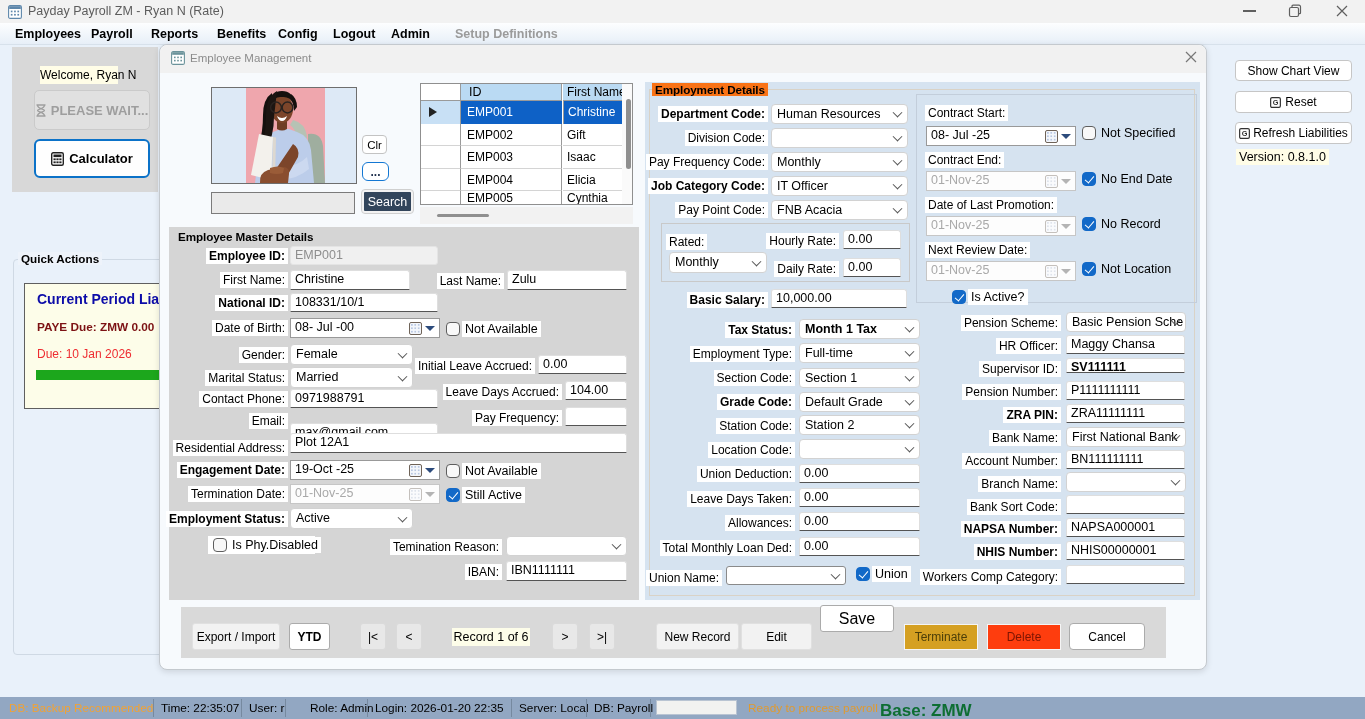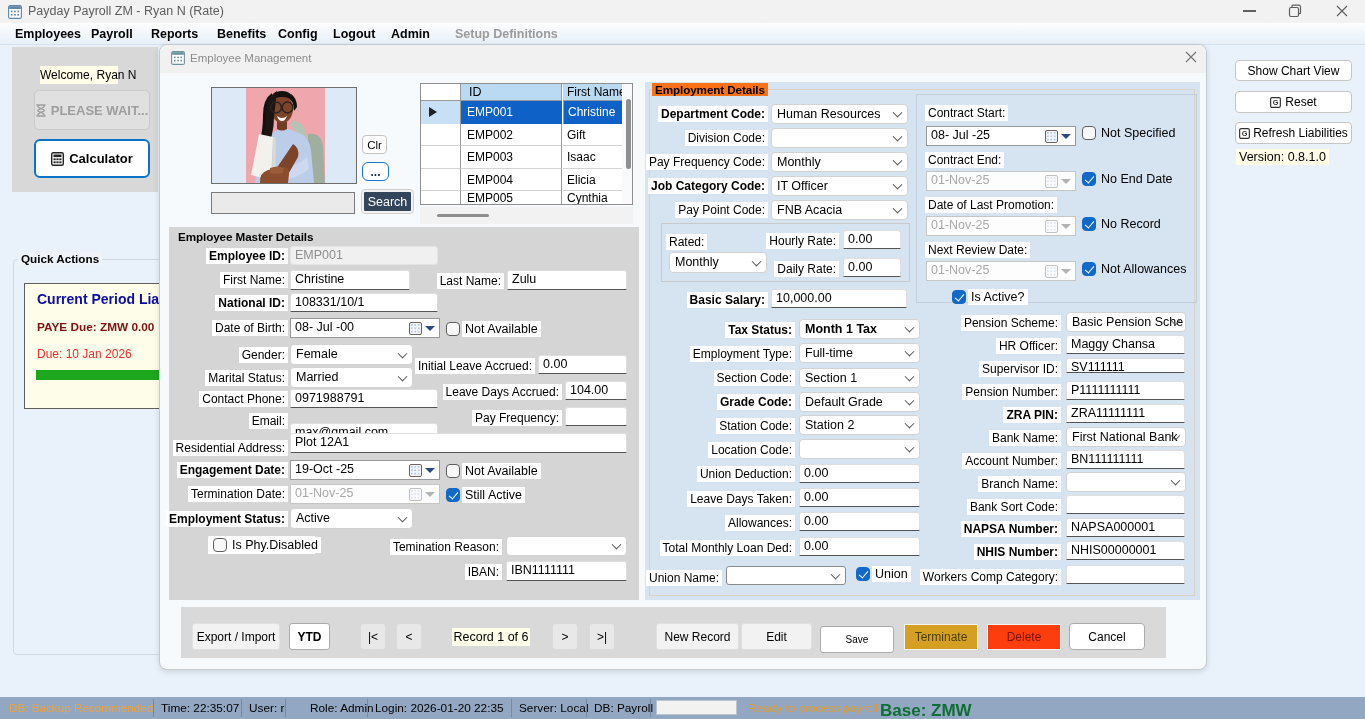--- a/index.html
+++ b/index.html
@@ -263,21 +263,21 @@
 <div class="dtp dis" style="left:926px;top:171px;width:150px;height:20px;">01-Nov-25<i class="cal"></i><i class="arr"></i></div>
 <div class="chk on" style="left:1082px;top:172px;"></div>
 <div class="chklbl" style="left:1098px;top:171px;background:#d6e3f0;">No End Date</div>
 <div class="lbl" style="left:925px;top:197px;">Date of Last Promotion:</div>
 <div class="dtp dis" style="left:926px;top:216px;width:150px;height:20px;">01-Nov-25<i class="cal"></i><i class="arr"></i></div>
 <div class="chk on" style="left:1082px;top:217px;"></div>
 <div class="chklbl" style="left:1098px;top:216px;background:#d6e3f0;">No Record</div>
 <div class="lbl" style="left:925px;top:242px;">Next Review Date:</div>
 <div class="dtp dis" style="left:926px;top:261px;width:150px;height:20px;">01-Nov-25<i class="cal"></i><i class="arr"></i></div>
 <div class="chk on" style="left:1082px;top:262px;"></div>
-<div class="chklbl" style="left:1098px;top:261px;background:#d6e3f0;">Not Allowances</div>
+<div class="chklbl" style="left:1098px;top:261px;background:#d6e3f0;">Not Location</div>
 <div class="chk on" style="left:952px;top:290px;"></div>
 <div class="chklbl" style="left:968px;top:289px;">Is Active?</div>
 
 <div class="lbl b" style="top:322px;right:calc(1365px - 795px);">Tax Status:</div>
 <div class="cmb" style="left:799px;top:319px;width:121px;height:20px;font-weight:bold;">Month 1 Tax<i class="chev"></i></div>
 <div class="lbl" style="top:346px;right:calc(1365px - 795px);">Employment Type:</div>
 <div class="cmb" style="left:799px;top:343px;width:121px;height:20px;">Full-time<i class="chev"></i></div>
 <div class="lbl" style="top:370px;right:calc(1365px - 795px);">Section Code:</div>
 <div class="cmb" style="left:799px;top:368px;width:121px;height:20px;">Section 1<i class="chev"></i></div>
 <div class="lbl b" style="top:394px;right:calc(1365px - 795px);">Grade Code:</div>
@@ -301,21 +301,21 @@
     <i class="chev"></i>
   </div>
 <div class="chk on" style="left:856px;top:567px;"></div>
 <div class="chklbl" style="left:872px;top:566px;">Union</div>
 
 <div class="lbl" style="top:315px;right:calc(1365px - 1061px);">Pension Scheme:</div>
 <div class="cmb" style="left:1066px;top:312px;width:120px;height:20px;">Basic Pension Sche<i class="chev"></i></div>
 <div class="lbl" style="top:338px;right:calc(1365px - 1061px);">HR Officer:</div>
 <div class="tb" style="left:1066px;top:335px;width:119px;height:19px;">Maggy Chansa</div>
 <div class="lbl" style="top:361px;right:calc(1365px - 1061px);">Supervisor ID:</div>
-<div class="tb" style="left:1066px;top:358px;width:119px;height:15px;">SV111111</div>
+<div class="tb" style="left:1066px;top:358px;width:119px;height:15px;font-weight:bold;">SV111111</div>
 <div class="lbl" style="top:384px;right:calc(1365px - 1061px);">Pension Number:</div>
 <div class="tb" style="left:1066px;top:381px;width:119px;height:19px;">P1111111111</div>
 <div class="lbl b" style="top:407px;right:calc(1365px - 1061px);">ZRA PIN:</div>
 <div class="tb" style="left:1066px;top:404px;width:119px;height:19px;">ZRA11111111</div>
 <div class="lbl" style="top:430px;right:calc(1365px - 1061px);">Bank Name:</div>
 <div class="cmb" style="left:1066px;top:427px;width:120px;height:20px;padding-right:14px;">First National Bank<i class="chev"></i></div>
 <div class="lbl" style="top:453px;right:calc(1365px - 1061px);">Account Number:</div>
 <div class="tb" style="left:1066px;top:450px;width:119px;height:19px;">BN111111111</div>
 <div class="lbl" style="top:476px;right:calc(1365px - 1061px);">Branch Name:</div>
 <div class="cmb" style="left:1066px;top:472px;width:120px;height:20px;">
@@ -333,21 +333,21 @@
 <div class="abs" style="left:181px;top:607px;width:985px;height:51px;background:#d9d9d9;"></div>
 <div class="btn" style="left:192px;top:623px;width:88px;height:27px;background:#f2f2f2;border:1px solid #e0e0e0;border-radius:3px;font-size:12px;">Export / Import</div>
 <div class="btn" style="left:289px;top:623px;width:41px;height:27px;background:#fff;border:1px solid #ababab;border-radius:3px;font-weight:bold;font-size:12px;">YTD</div>
 <div class="btn" style="left:360px;top:623px;width:26px;height:27px;background:#e8e8e8;border:1px solid #dadada;border-radius:3px;font-size:12px;">|&lt;</div>
 <div class="btn" style="left:396px;top:623px;width:26px;height:27px;background:#e8e8e8;border:1px solid #dadada;border-radius:3px;font-size:12px;">&lt;</div>
 <div class="abs" style="left:452px;top:628px;width:78px;height:18px;background:#fdfde9;font-size:12.5px;line-height:18px;text-align:center;white-space:nowrap;">Record 1 of 6</div>
 <div class="btn" style="left:552px;top:623px;width:26px;height:27px;background:#e8e8e8;border:1px solid #dadada;border-radius:3px;font-size:12px;">&gt;</div>
 <div class="btn" style="left:589px;top:623px;width:26px;height:27px;background:#e8e8e8;border:1px solid #dadada;border-radius:3px;font-size:12px;">&gt;|</div>
 <div class="btn" style="left:656px;top:623px;width:83px;height:27px;background:#f2f2f2;border:1px solid #e0e0e0;border-radius:3px;font-size:12px;">New Record</div>
 <div class="btn" style="left:741px;top:623px;width:71px;height:27px;background:#f2f2f2;border:1px solid #e0e0e0;border-radius:3px;font-size:12px;">Edit</div>
-<div class="btn" style="left:820px;top:626px;width:74px;height:27px;background:#fff;border:1px solid #ababab;border-radius:3px;font-size:10px;">Save</div>
+<div class="btn" style="left:820px;top:605px;width:74px;height:27px;background:#fff;border:1px solid #ababab;border-radius:3px;font-size:16px;">Save</div>
 <div class="btn" style="left:904px;top:624px;width:74px;height:26px;background:#d5a022;border:1px solid #f5f5f5;color:#4c3e08;font-size:12px;">Terminate</div>
 <div class="btn" style="left:987px;top:624px;width:74px;height:26px;background:#fe3d0e;border:1px solid #f5f5f5;color:#7c1503;font-size:12px;">Delete</div>
 <div class="btn" style="left:1069px;top:623px;width:76px;height:27px;background:#fff;border:1px solid #ababab;border-radius:4px;font-size:12px;">Cancel</div>
 
 <div class="abs" style="left:0;top:697px;width:1365px;height:22px;background:#92a7c2;"></div>
 <div class="abs" style="left:9px;top:701px;font-size:11.7px;color:#f2a233;">DB: Backup Recommended</div>
 <div class="abs" style="left:153px;top:699px;width:1px;height:18px;background:#76899f;"></div>
 <div class="abs" style="left:161px;top:701px;font-size:11.8px;color:#000;">Time: 22:35:07</div>
 <div class="abs" style="left:241px;top:699px;width:1px;height:18px;background:#76899f;"></div>
 <div class="abs" style="left:249px;top:701px;font-size:11.8px;color:#000;">User: r</div>

